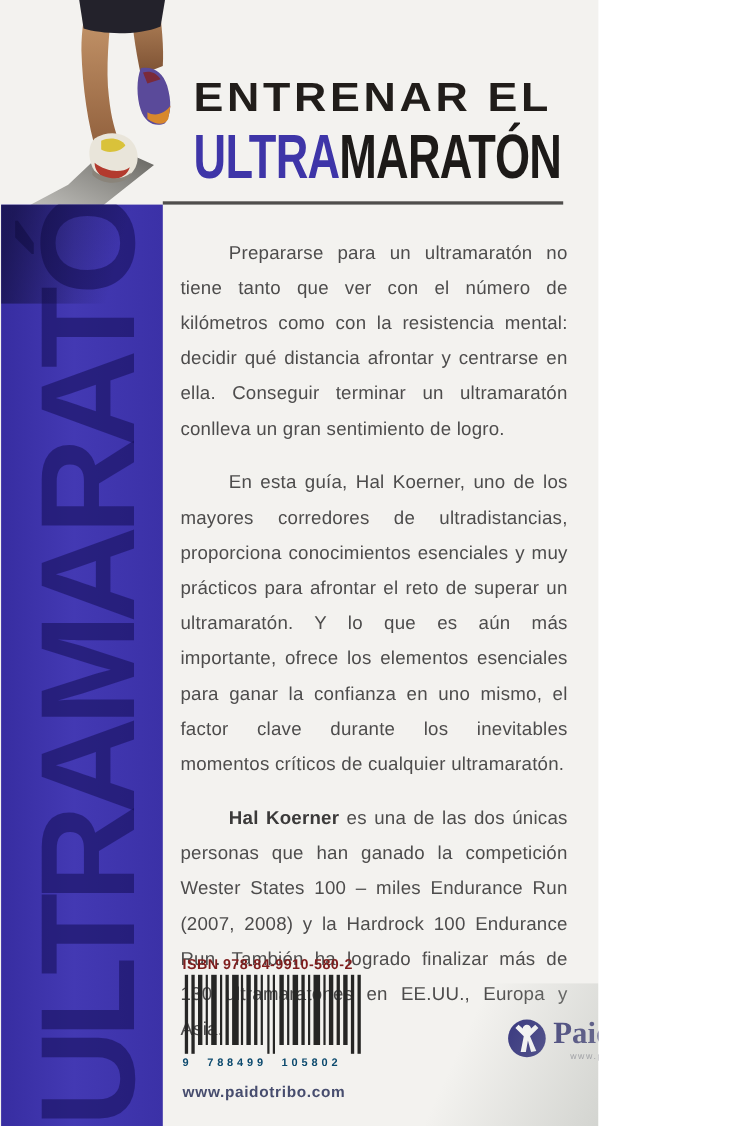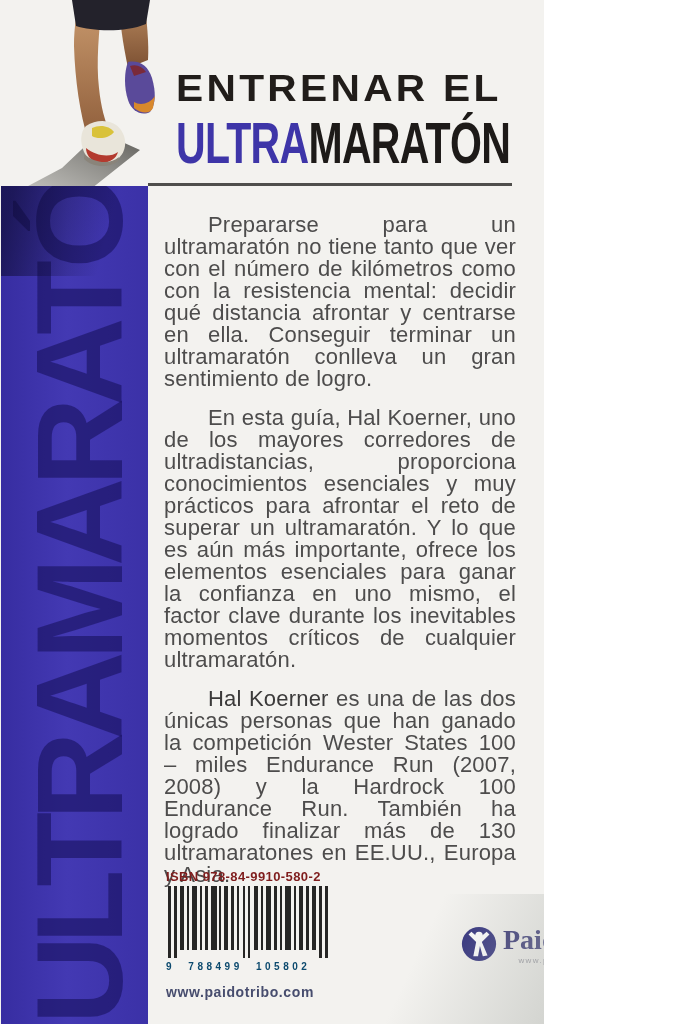--- a/index.html
+++ b/index.html
@@ -50,26 +50,26 @@
     white-space:nowrap;
   }
   .spine-shadow{
     position:absolute;left:0;top:0;width:147px;height:90px;
     background:linear-gradient(105deg,rgba(12,10,45,0.62) 8%,rgba(12,10,45,0) 70%);
   }
 
   
   .body-col{
     position:absolute;left:164px;top:214px;width:352px;
-    font-size:22px;line-height:22px;
+    font-size:17px;line-height:32px;
     color:#4d4c4c;text-align:justify;
     letter-spacing:0.2px;
   }
   .body-col p{margin:0 0 17px 0;text-indent:44px;}
-  .author-bold{font-weight:normal;color:#3b3a3a;}
+  .author-bold{font-weight:bold;color:#3b3a3a;}
 
   
   .barcode-block{position:absolute;left:166px;top:869px;width:190px;}
   .isbn-label{font-size:13px;font-weight:bold;color:#7f1d1d;letter-spacing:0.4px;}
   .barcode-svg{display:block;margin-top:2px;}
   .barcode-digits{
     margin-top:1px;
     font-size:10px;font-weight:bold;color:#0c4a6e;
     letter-spacing:3.5px;word-spacing:7px;
   }

